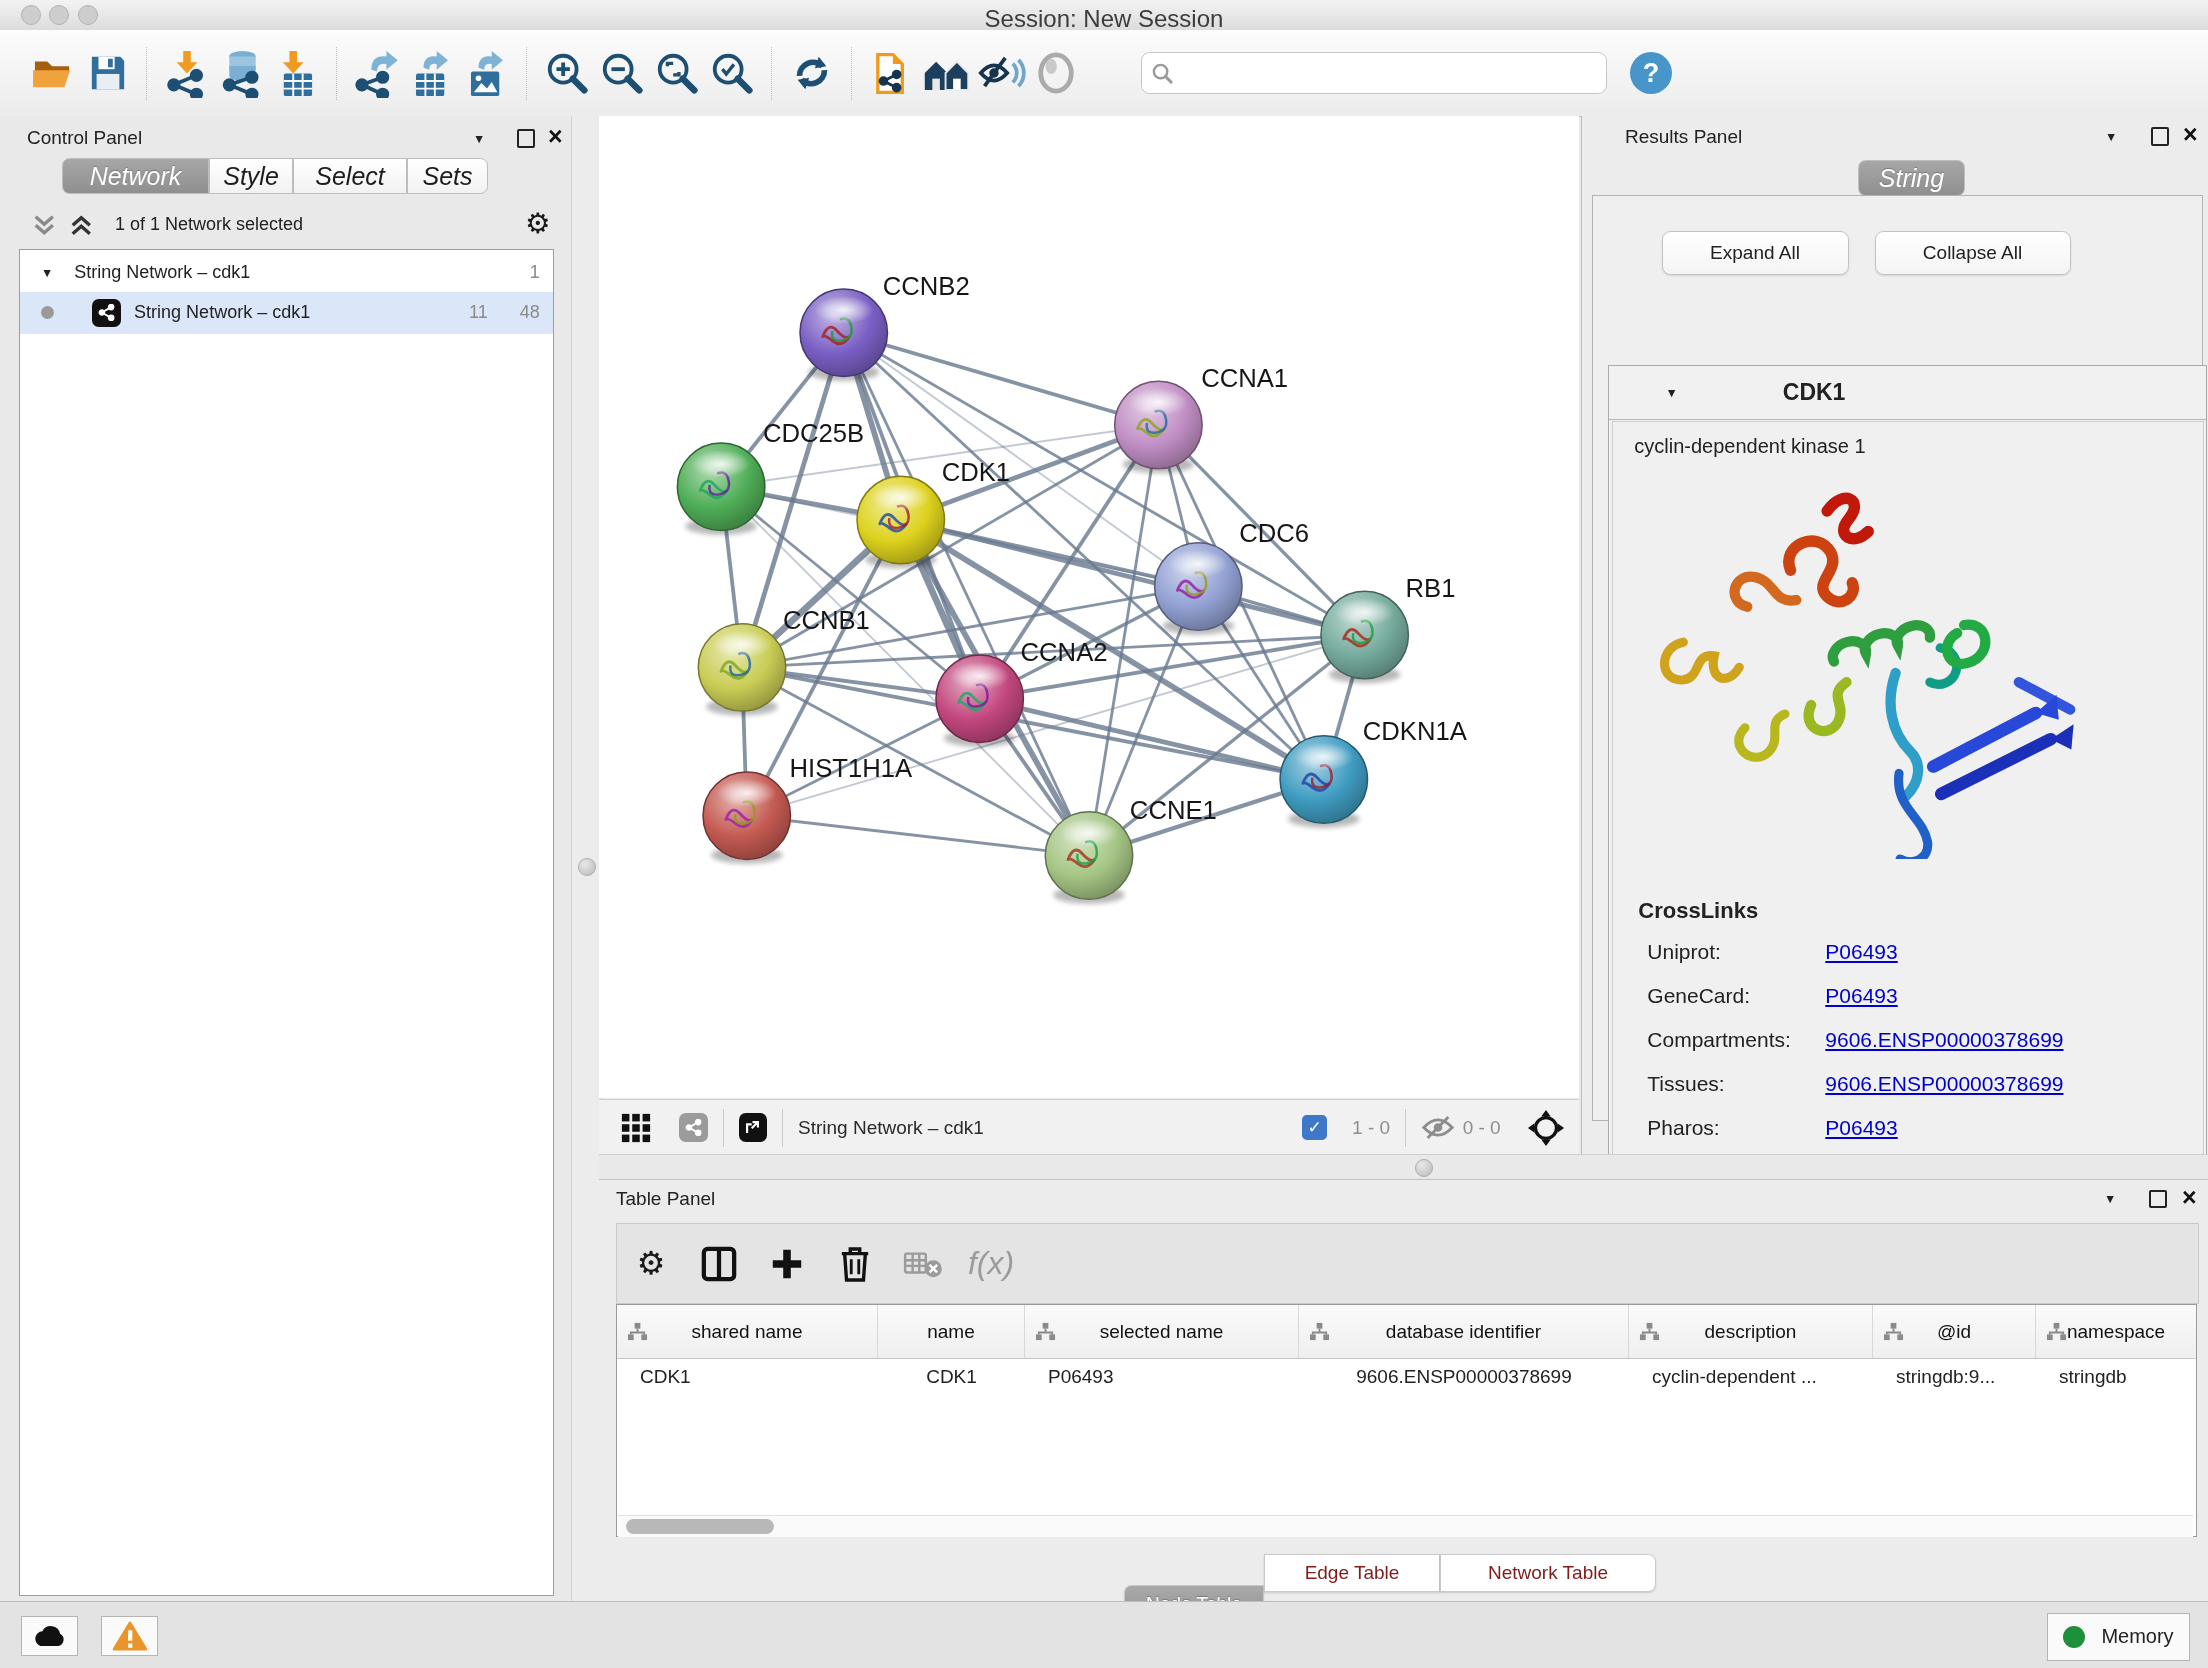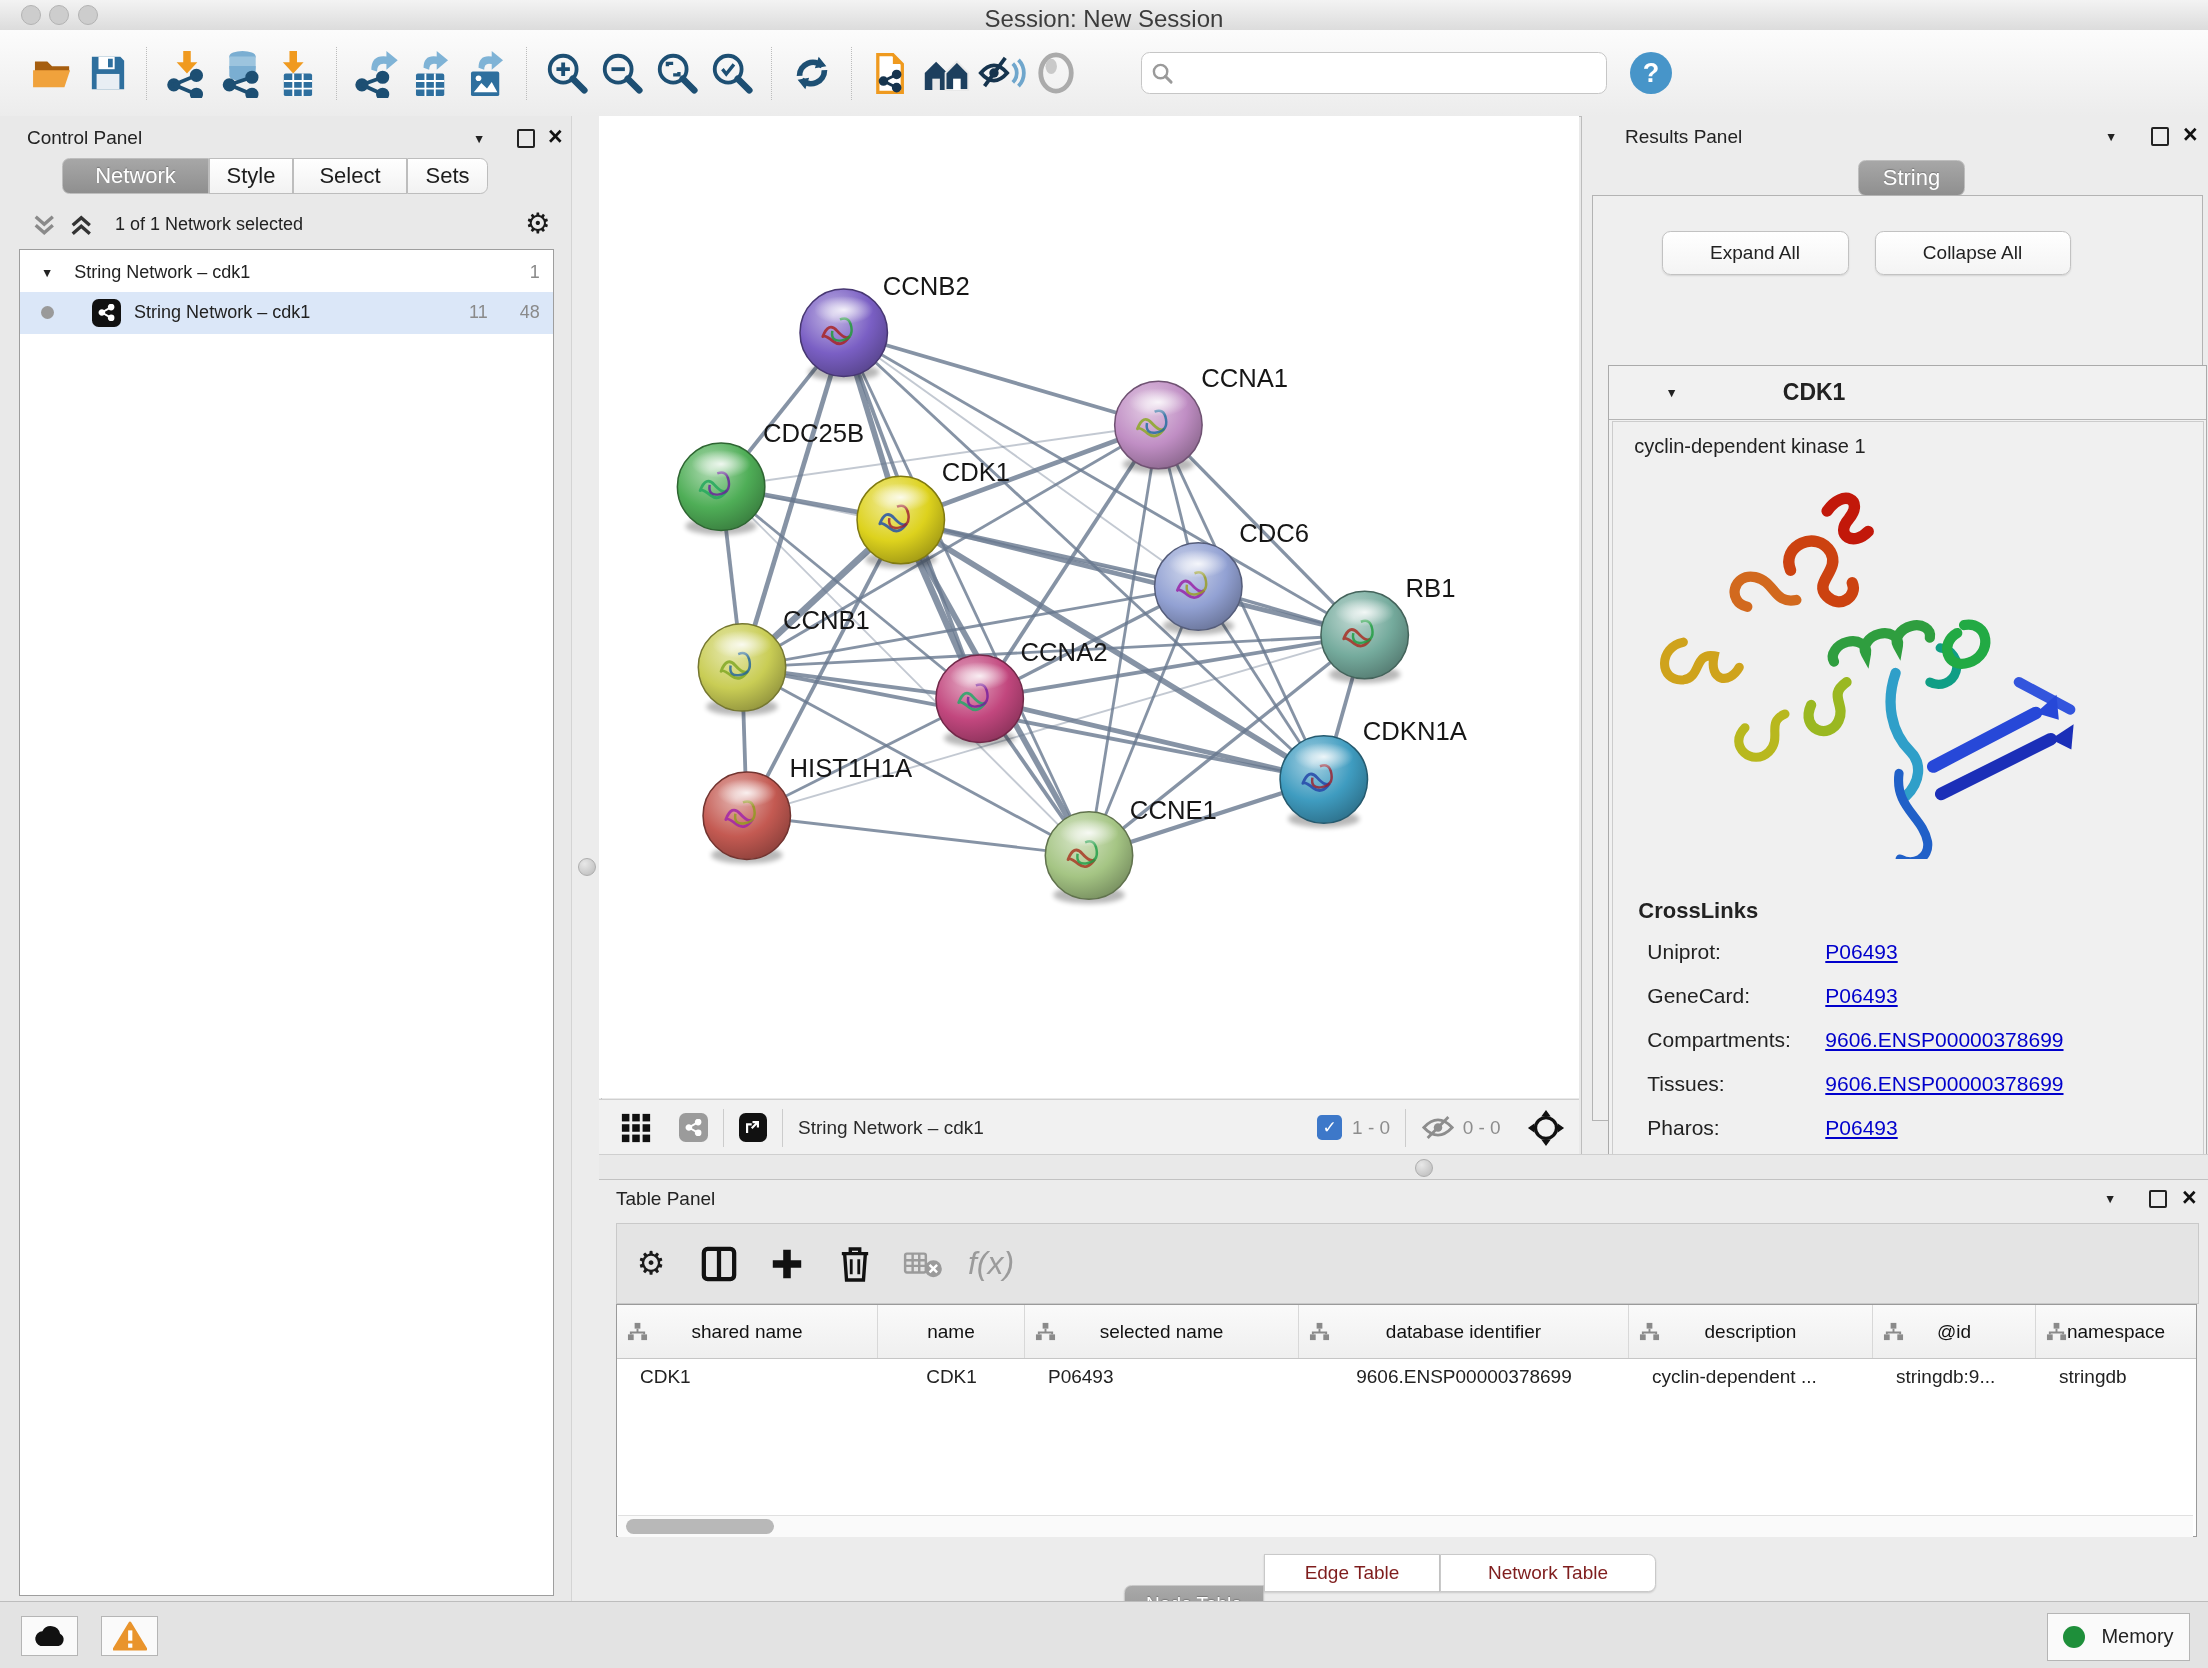--- a/index.html
+++ b/index.html
@@ -21,22 +21,22 @@
   #search-wrap{margin-left:57px;width:466px;height:42px;background:#fff;border:1.9px solid #c6c6c6;
     border-radius:8.6px;display:flex;align-items:center;padding:0 9.5px;box-sizing:border-box;}
   #search-input{border:none;outline:none;font-size:18px;flex:1;margin-left:7.6px;background:transparent;}
   #help-btn{width:42px;height:42px;border-radius:50%;background:#4795c9;color:#fff;font-size:27px;
     font-weight:bold;display:flex;align-items:center;justify-content:center;margin-left:23px;}
   
   .panel-title{font-size:19px;color:#222;}
   .caret{font-size:12.4px;color:#222;}
   .float-box{width:14.3px;height:14.3px;border:2.4px solid #222;border-radius:1.9px;}
   .close-x{font-size:25px;font-weight:bold;color:#111;line-height:14.3px;}
-  .tab{height:36px;display:flex;align-items:center;justify-content:center;font-size:22px;
-       background:linear-gradient(#ffffff,#f2f2f2);border:1px solid #bdbdbd;color:#1c1c1c;box-sizing:border-box;}
+  .tab{height:36px;display:flex;align-items:center;justify-content:center;font-size:25px;
+       background:linear-gradient(#ffffff,#f2f2f2);border:1px solid #bdbdbd;color:#1c1c1c;box-sizing:border-box;font-style:italic;}
   .tab.active{background:linear-gradient(#a7a7a7,#8f8f8f);color:#fff;text-shadow:0 -1px 1px #777;}
   .gear{font-size:28.5px;color:#1a1a1a;line-height:28.5px;}
   
   #control-panel{left:0;top:116px;width:571px;height:1485px;background:#e9e9e9;}
   #cp-tree{left:19px;top:133px;width:533px;height:1345px;background:#fff;border:1.4px solid #9e9e9e;}
   .tree-row{height:38px;display:flex;align-items:center;font-size:18px;}
   .tree-row .cnt{color:#8a8a8a;}
   .row-selected{background:#dbe7f8;}
   .share-badge{width:28.5px;height:28.5px;border-radius:6.7px;background:#111;display:flex;align-items:center;justify-content:center;}
   .share-badge.gray{background:#9b9b9b;}
@@ -552,21 +552,21 @@
   <span class="share-badge">
     <svg width="17" height="17" viewBox="0 0 22 22">
       <path d="M4 18 V7 h6 M11 4 h7 v7 M18 4 l-8 8" fill="none" stroke="#fff" stroke-width="2.8"></path>
     </svg>
   </span>
   <div class="nt-sep"></div>
   <span>String Network – cdk1</span>
   <div style="flex:1;"></div>
   <span style="width:25px;height:25px;border-radius:4.8px;background:#3d78c9;color:#fff;display:flex;
                align-items:center;justify-content:center;font-size:17px;">✓</span>
-  <span class="count-gray" style="margin-left:10px;">1 - 0</span>
+  <span class="count-gray" style="margin-left:25px;">1 - 0</span>
   <div class="nt-sep"></div>
   <svg width="34" height="27" viewBox="0 0 36 28">
     <path d="M3 14 q15 -16 30 0 q-15 16 -30 0 z" fill="none" stroke="#8d8d8d" stroke-width="3"></path>
     <circle cx="18" cy="14" r="4.5" fill="#8d8d8d"></circle>
     <path d="M7 25 L29 3" stroke="#8d8d8d" stroke-width="3"></path>
   </svg>
   <span class="count-gray" style="margin-left:7.6px;">0 - 0</span>
   <div style="width:25px;"></div>
   <svg width="40" height="40" viewBox="0 0 42 42">
     <circle cx="21" cy="21" r="11" fill="none" stroke="#111" stroke-width="3.4"></circle>

